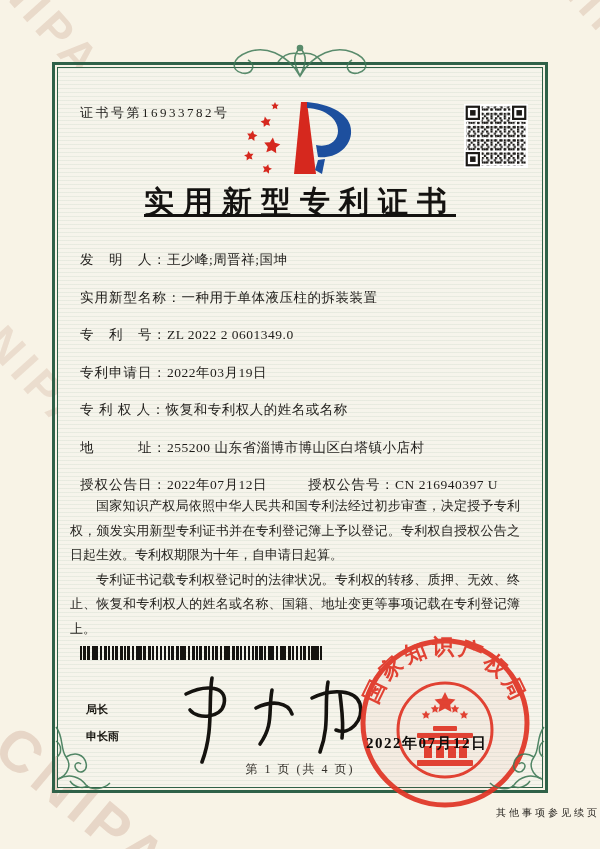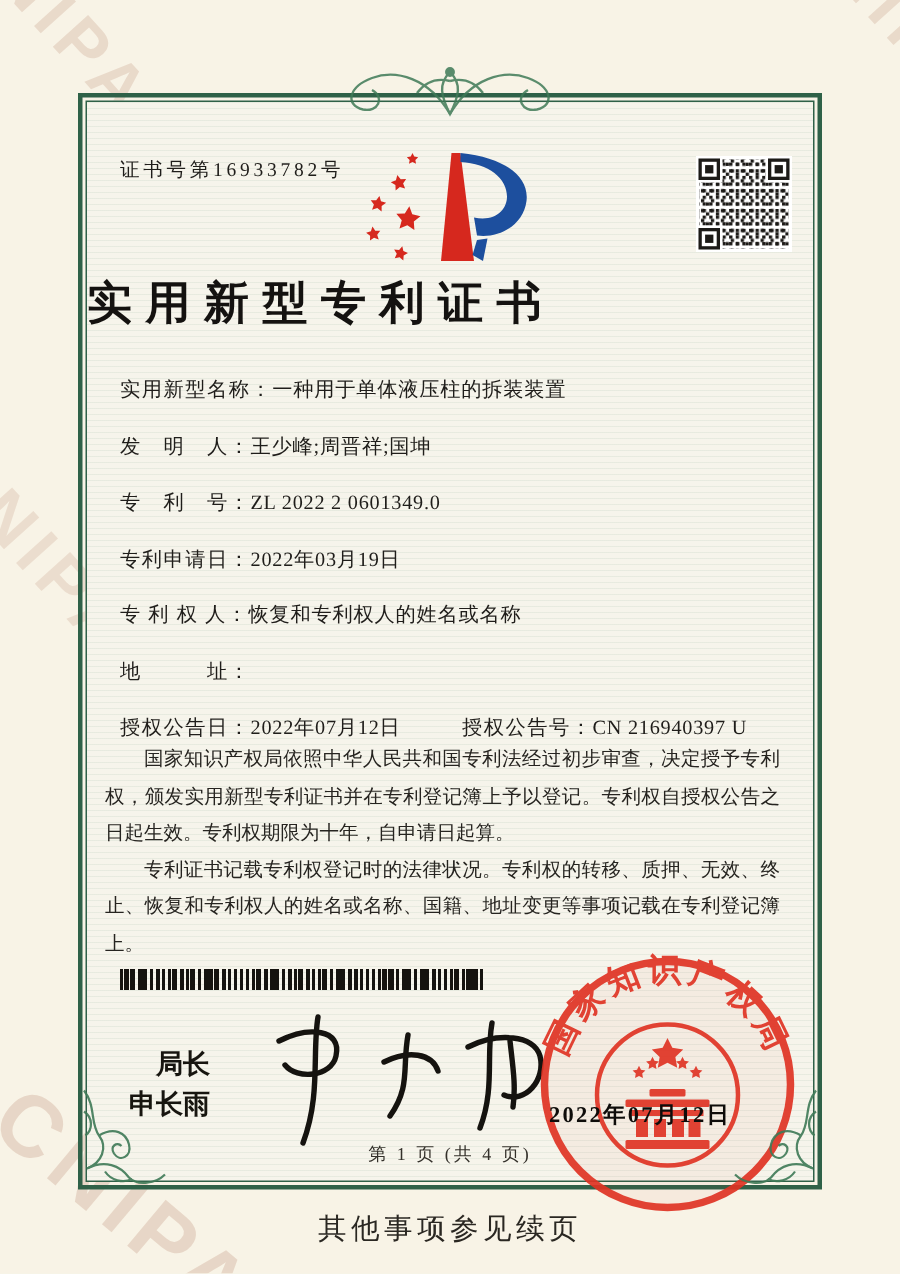--- a/index.html
+++ b/index.html
@@ -30,22 +30,22 @@
       repeating-linear-gradient(180deg, rgba(105,150,122,.10) 0 1px, rgba(0,0,0,0) 1px 4px),
       #f6f4eb;
     padding-left: 40px;
   }
   .content{position:absolute;inset:0;}
   
   .cert-no{position:absolute;left:22px;top:36px;font-size:13px;letter-spacing:2.5px;}
   .logo{position:absolute;left:50%;top:30px;transform:translateX(-50%);}
   .qr{position:absolute;right:14px;top:36px;width:64px;height:64px;}
   .title{
-    position:absolute;left:0;right:0;top:114px;text-align:left;
-    font-size:30px;font-weight:bold;letter-spacing:9px;color:#141210;
+    position:absolute;left:0;right:0;top:114px;text-align:center;
+    font-size:30px;font-weight:bold;letter-spacing:9px;color:#141210;text-decoration:underline;
   }
   
   .fields{position:absolute;left:22px;right:20px;top:182px;font-size:13.5px;}
   .field-row{height:37.5px;display:flex;align-items:flex-start;line-height:19px;}
   .f-label{white-space:pre;letter-spacing:1px;}
   .f-value{letter-spacing:.5px;}
   .grant-pair1{display:inline-block;width:228px;white-space:nowrap;}
   .grant-pair2{display:inline-block;white-space:nowrap;}
   
   .paras{
@@ -58,35 +58,35 @@
     position:absolute;left:22px;top:578px;width:243px;height:14px;
     background:
       repeating-linear-gradient(90deg,#15130f 0 2px,rgba(0,0,0,0) 2px 4px),
       repeating-linear-gradient(90deg,#15130f 0 1px,rgba(0,0,0,0) 1px 7px),
       repeating-linear-gradient(90deg,rgba(0,0,0,0) 0 3px,#15130f 3px 5px,rgba(0,0,0,0) 5px 11px);
   }
   
   .commissioner{
     position:absolute;left:28px;top:628px;
     font-family:"Liberation Sans","DejaVu Sans",sans-serif;
-    font-size:18px;font-weight:bold;line-height:27px;color:#17150f;text-align:right;
+    font-size:11px;font-weight:bold;line-height:27px;color:#17150f;
   }
   .signature{position:absolute;left:92px;top:596px;}
   .seal{position:absolute;left:298px;top:566px;width:178px;height:178px;}
   .seal-date{
     position:absolute;left:308px;top:666px;width:170px;
     font-size:15px;letter-spacing:1.5px;color:#0e0c0a;font-weight:bold;z-index:3;
   }
   .page-info{
     position:absolute;left:0;right:0;bottom:9px;text-align:center;
     font-size:12px;letter-spacing:2px;color:#33302a;
   }
   .footer-note{
-    position:absolute;left:0;right:0;top:806px;text-align:center;
-    font-size:19px;letter-spacing:3px;color:#2a2722;
+    position:absolute;left:0;right:0;top:806px;text-align:right;
+    font-size:10px;letter-spacing:3px;color:#2a2722;
   }
   
   .orn{position:absolute;pointer-events:none;}
   .orn-top{left:50%;top:40px;transform:translateX(-50%);z-index:2;}
 </style>
 </head>
 <body>
 
 <div class="page">
 
@@ -158,41 +158,42 @@
             <rect x="1.5" y="1.5" width="13" height="13" fill="#1c1a17"></rect>
             <rect x="3.5" y="3.5" width="9" height="9" fill="#ffffff"></rect>
             <rect x="5.5" y="5.5" width="5" height="5" fill="#1c1a17"></rect>
           </g>
         </svg>
 
         <div class="title">实用新型专利证书</div>
 
         <div class="fields">
           <div class="field-row">
+            <span class="f-label">发　明　人：</span>
+            <span class="f-value">王少峰;周晋祥;国坤</span>
+          </div>
+          <div class="field-row">
             <span class="f-label">实用新型名称：</span>
             <span class="f-value">一种用于单体液压柱的拆装装置</span>
           </div>
           <div class="field-row">
-            <span class="f-label">发　明　人：</span>
-            <span class="f-value">王少峰;周晋祥;国坤</span>
-          </div>
-          <div class="field-row">
             <span class="f-label">专　利　号：</span>
             <span class="f-value">ZL 2022 2 0601349.0</span>
           </div>
           <div class="field-row">
             <span class="f-label">专利申请日：</span>
             <span class="f-value">2022年03月19日</span>
           </div>
           <div class="field-row">
             <span class="f-label">专 利 权 人：</span>
             <span class="f-value">恢复和专利权人的姓名或名称</span>
           </div>
           <div class="field-row">
             <span class="f-label">地　　　址：</span>
+            <span class="f-value">255200 山东省淄博市博山区白塔镇小店村</span>
           </div>
           <div class="field-row">
             <span class="grant-pair1">
               <span class="f-label">授权公告日：</span><span class="f-value">2022年07月12日</span>
             </span>
             <span class="grant-pair2">
               <span class="f-label">授权公告号：</span><span class="f-value">CN 216940397 U</span>
             </span>
           </div>
         </div>

